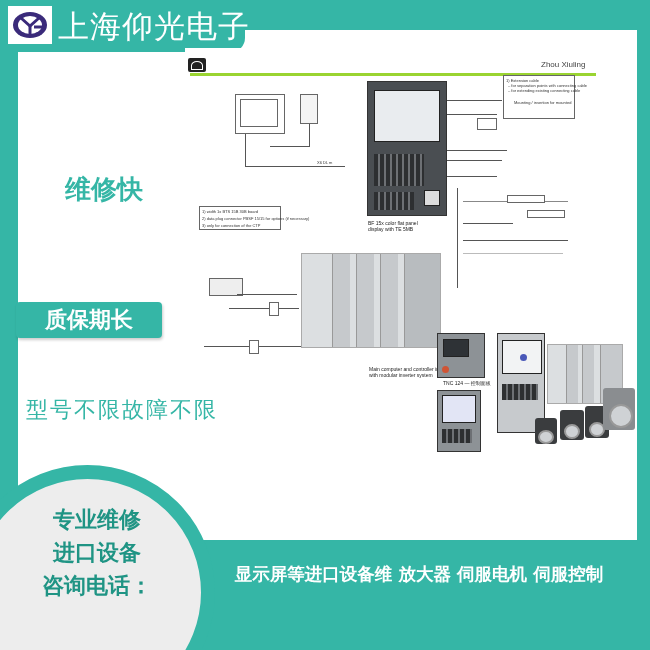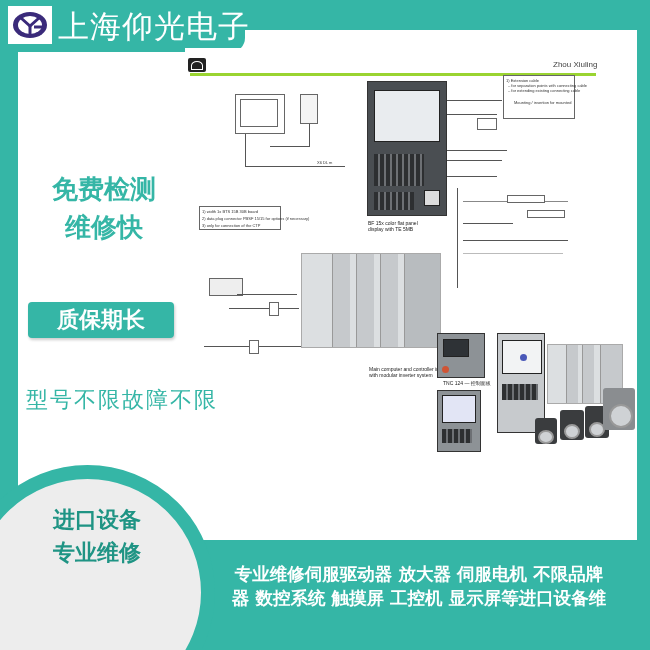--- a/index.html
+++ b/index.html
@@ -12,38 +12,38 @@
   .frame-bottom { position: absolute; left: 0; top: 540px; width: 650px; height: 110px; background: #35b6a6; }
 
   
   .brand { position: absolute; left: 0; top: 0; width: 245px; height: 52px; background: #35b6a6; border-bottom-right-radius: 14px; }
   .logo-box { position: absolute; left: 8px; top: 6px; width: 44px; height: 38px; background: #ffffff; display: flex; align-items: center; justify-content: center; }
   .brand-name { position: absolute; left: 58px; top: 6px; font-size: 31px; color: #ffffff; letter-spacing: 1px; font-family: "DejaVu Serif", serif; line-height: 40px; white-space: nowrap; }
 
   
   .promo { position: absolute; left: 18px; top: 170px; width: 172px; text-align: center; color: #35b6a6; font-weight: bold; font-size: 26px; line-height: 38px; font-family: "DejaVu Sans", sans-serif; }
   .promo div { white-space: nowrap; }
-  .warranty { position: absolute; left: 28px; top: 302px; width: 146px; height: 36px; background: #35b6a6; border-radius: 4px; color: #ffffff; font-weight: bold; font-size: 22px; line-height: 36px; text-align: center; font-family: "DejaVu Sans", sans-serif; box-shadow: 1px 2px 3px rgba(0,0,0,0.2); }
-  .unlimited { position: absolute; left: 26px; top: 385px; color: #35b6a6; font-size: 22px; letter-spacing: 2px; white-space: nowrap; font-family: "DejaVu Sans", sans-serif; }
+  .warranty { position: absolute; left: 16px; top: 302px; width: 146px; height: 36px; background: #35b6a6; border-radius: 4px; color: #ffffff; font-weight: bold; font-size: 22px; line-height: 36px; text-align: center; font-family: "DejaVu Sans", sans-serif; box-shadow: 1px 2px 3px rgba(0,0,0,0.2); }
+  .unlimited { position: absolute; left: 26px; top: 395px; color: #35b6a6; font-size: 22px; letter-spacing: 2px; white-space: nowrap; font-family: "DejaVu Sans", sans-serif; }
 
   
   .circle { position: absolute; left: -40px; top: 465px; width: 255px; height: 255px; border-radius: 50%; background: #ededed; border: 14px solid #35b6a6; }
   .contact { position: absolute; left: 8px; top: 503px; width: 178px; text-align: center; color: #1f9484; font-weight: bold; font-family: "DejaVu Serif", serif; }
   .contact .line { font-size: 22px; line-height: 33px; white-space: nowrap; }
   .contact .phone { font-size: 23px; line-height: 32px; letter-spacing: 0; white-space: nowrap; }
 
   .services { position: absolute; left: 196px; top: 562px; width: 446px; color: #ffffff; font-weight: bold; font-size: 17.5px; line-height: 24px; text-align: center; font-family: "DejaVu Serif", serif; }
   .services div { white-space: nowrap; }
 
   
   .slide { position: absolute; left: 185px; top: 48px; width: 450px; height: 440px; background: #ffffff; overflow: hidden; }
   .slide-logo { position: absolute; left: 3px; top: 10px; width: 18px; height: 14px; background: #222; border-radius: 2px; }
   .slide-logo::after { content: ""; position: absolute; left: 3px; top: 3px; width: 10px; height: 7px; border: 1px solid #fff; border-radius: 50% 50% 0 0; }
   .slide-title { position: absolute; left: 110px; top: 10px; font-family: "Liberation Sans", sans-serif; font-weight: bold; font-size: 10px; color: #111; white-space: nowrap; }
-  .slide-author { position: absolute; left: 368px; top: 12px; font-family: "Liberation Sans", sans-serif; font-size: 8px; color: #444; white-space: nowrap; }
+  .slide-author { position: absolute; left: 356px; top: 12px; font-family: "Liberation Sans", sans-serif; font-size: 8px; color: #444; white-space: nowrap; }
   .slide-rule { position: absolute; left: 5px; top: 25px; width: 406px; height: 3px; background: #9ad431; }
 
   .diagram { position: absolute; }
   .box { position: absolute; border: 1px solid #666; background: #fff; }
   .tiny { position: absolute; font-family: "Liberation Sans", sans-serif; font-size: 4px; color: #333; white-space: nowrap; }
   .caption { position: absolute; font-family: "Liberation Sans", sans-serif; font-size: 5px; color: #222; line-height: 6px; }
   .line-h { position: absolute; height: 1px; background: #555; }
   .line-v { position: absolute; width: 1px; background: #555; }
 
   .panel { position: absolute; background: #4a4e52; border: 1px solid #333; }
@@ -179,28 +179,27 @@
   </div>
   <div class="motor" style="left:400px; top:358px; width:24px; height:32px;">
     <div class="motor-face" style="left:4px; top:16px; width:16px; height:15px;"></div>
   </div>
   <div class="motor" style="left:418px; top:340px; width:32px; height:42px; background:#8a8d90;">
     <div class="motor-face" style="left:6px; top:16px; width:24px; height:24px;"></div>
   </div>
 </div>
 
 <div class="promo">
-  <div>免费检测</div>
   <div>维修快</div>
 </div>
 <div class="warranty">质保期长</div>
 <div class="unlimited">型号不限故障不限</div>
 
 <div class="circle"></div>
 <div class="contact">
+  <div class="line">专业维修</div>
   <div class="line">进口设备</div>
-  <div class="line">专业维修</div>
+  <div class="line">咨询电话：</div>
 </div>
 
 <div class="services">
-  <div>专业维修伺服驱动器 放大器 伺服电机 不限品牌</div>
-  <div>器 数控系统 触摸屏 工控机 显示屏等进口设备维</div>
+  <div>显示屏等进口设备维 放大器 伺服电机 伺服控制</div>
 </div>
 
 </body></html>

